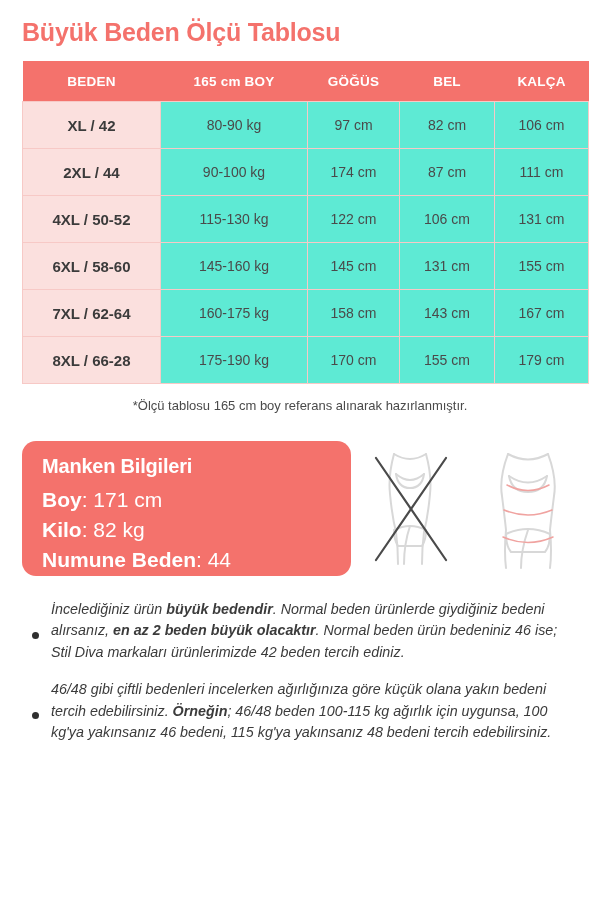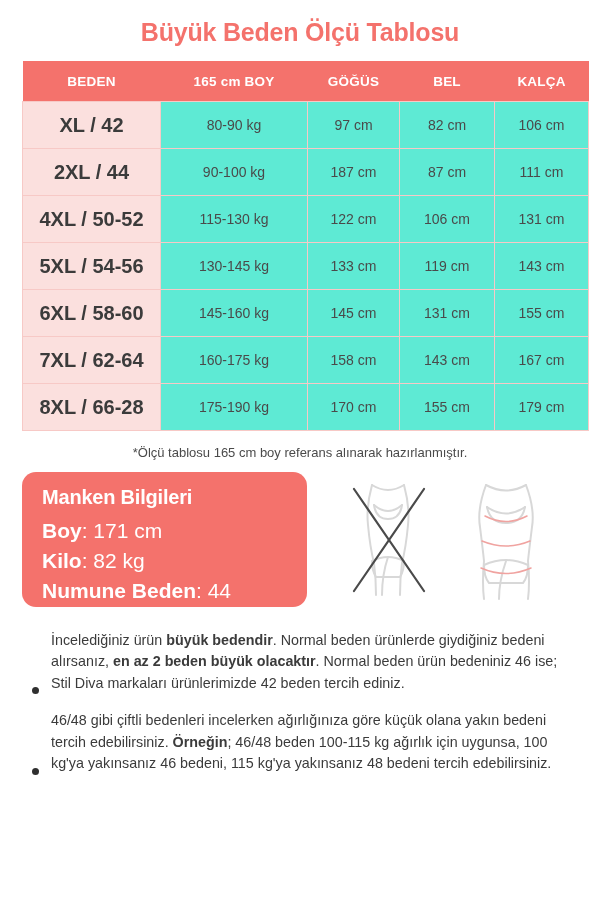--- a/index.html
+++ b/index.html
@@ -17,21 +17,20 @@
   .page {
     width: 600px;
     height: 900px;
     position: relative;
     box-sizing: border-box;
     padding: 0 22px;
   }
 
   
   .title {
-    text-align: center;
     font-size: 25px;
     font-weight: bold;
     color: #f4726c;
     letter-spacing: -0.2px;
     margin: 18px 0 14px 0;
   }
 
   
   table.size-table {
     width: 556px;
@@ -54,51 +53,51 @@
     text-align: center;
     font-size: 14px;
     color: #4a4a4a;
     border: 1px solid #f7c9c6;
     background: #5eead4;
   }
   table.size-table td.beden {
     font-weight: bold;
     color: #3b3b3b;
     background: #fbe0de;
-    font-size: 20px;
+    font-size: 15px;
   }
   table.size-table tr td:first-child {
     border-left: 1px solid #f7c9c6;
   }
   table.size-table th:nth-child(1) { width: 136px; }
   table.size-table th:nth-child(2) { width: 145px; }
   table.size-table th:nth-child(3) { width: 90px; }
   table.size-table th:nth-child(4) { width: 93px; }
   table.size-table th:nth-child(5) { width: 92px; }
 
   
   .footnote {
     text-align: center;
     font-size: 13px;
     color: #4a4a4a;
-    margin: 14px 0 12px 0;
+    margin: 14px 0 28px 0;
   }
 
   
   .model-row {
     display: flex;
     align-items: flex-start;
     margin-top: 6px;
     height: 140px;
   }
   .model-card {
     background: #f4726c;
     border-radius: 14px;
     color: #ffffff;
-    width: 285px;
+    width: 329px;
     height: 135px;
     box-sizing: border-box;
     padding: 14px 18px 0 20px;
   }
   .model-card h2 {
     margin: 0 0 10px 0;
     font-size: 20px;
     font-weight: bold;
     letter-spacing: -0.2px;
   }
@@ -119,22 +118,23 @@
     height: 135px;
   }
 
   
   .notes {
     margin-top: 18px;
     padding-left: 4px;
   }
   .note {
     display: flex;
-    align-items: flex-end;
+    align-items: center;
     margin-bottom: 16px;
+    font-style: italic;
   }
   .bullet {
     width: 7px;
     height: 7px;
     background: #2f2f2f;
     border-radius: 50%;
     margin: 8px 12px 0 6px;
     flex: 0 0 auto;
   }
   .note-text {
@@ -165,37 +165,30 @@
       <tr>
         <td class="beden">XL / 42</td>
         <td>80-90 kg</td>
         <td>97 cm</td>
         <td>82 cm</td>
         <td>106 cm</td>
       </tr>
       <tr>
         <td class="beden">2XL / 44</td>
         <td>90-100 kg</td>
-        <td>187 cm</td>
+        <td>174 cm</td>
         <td>87 cm</td>
         <td>111 cm</td>
       </tr>
       <tr>
         <td class="beden">4XL / 50-52</td>
         <td>115-130 kg</td>
         <td>122 cm</td>
         <td>106 cm</td>
         <td>131 cm</td>
-      </tr>
-      <tr>
-        <td class="beden">5XL / 54-56</td>
-        <td>130-145 kg</td>
-        <td>133 cm</td>
-        <td>119 cm</td>
-        <td>143 cm</td>
       </tr>
       <tr>
         <td class="beden">6XL / 58-60</td>
         <td>145-160 kg</td>
         <td>145 cm</td>
         <td>131 cm</td>
         <td>155 cm</td>
       </tr>
       <tr>
         <td class="beden">7XL / 62-64</td>

